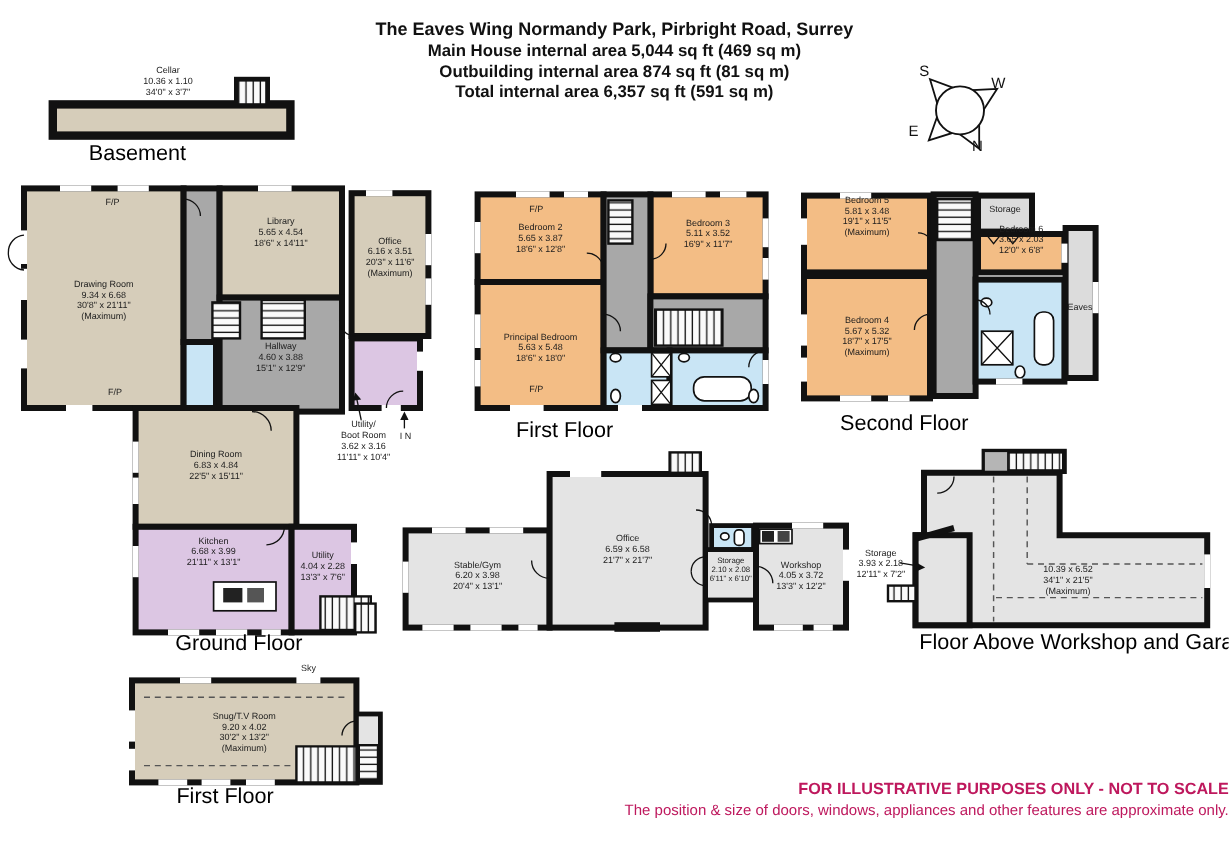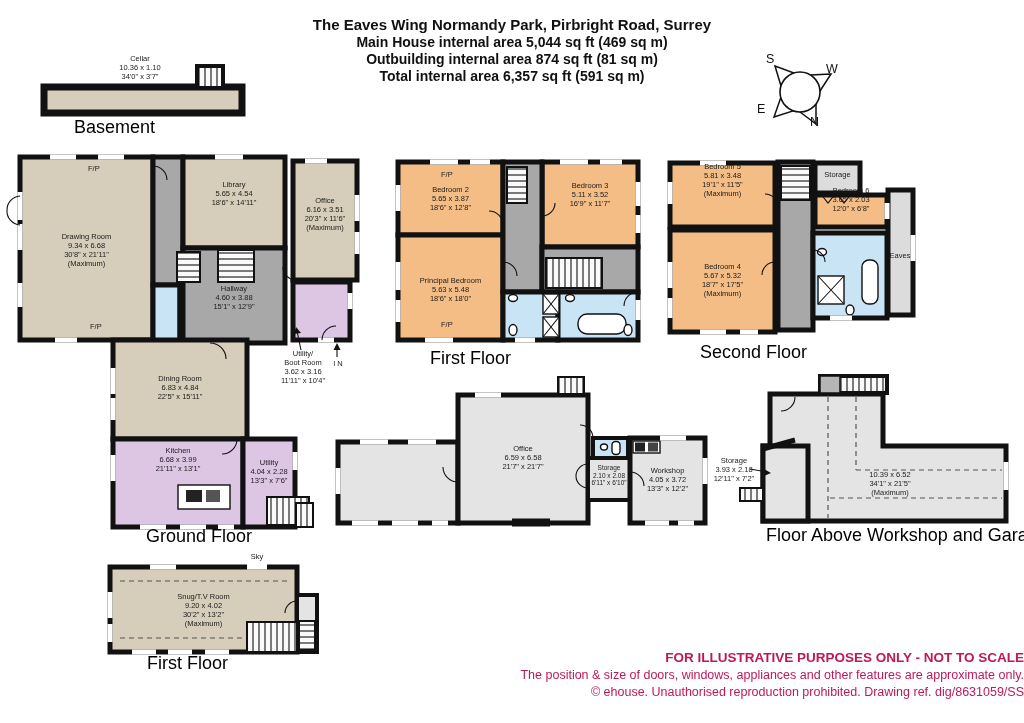--- a/index.html
+++ b/index.html
@@ -396,20 +396,25 @@
     <span>Bedroom 4</span>
     <span>5.67 x 5.32</span>
     <span>18'7" x 17'5"</span>
     <span>(Maximum)</span>
   </div>
 
   <div class="rlabel" style="left:876px;top:251px;width:48px">
     <span>Eaves</span>
   </div>
 
+  <div class="rlabel" style="left:338px;top:466px;width:120px">
+    <span>Stable/Gym</span>
+    <span>6.20 x 3.98</span>
+    <span>20'4" x 13'1"</span>
+  </div>
 
   <div class="rlabel" style="left:458px;top:444px;width:130px">
     <span>Office</span>
     <span>6.59 x 6.58</span>
     <span>21'7" x 21'7"</span>
   </div>
 
   <div class="rlabel xs" style="left:588px;top:464px;width:42px">
     <span>Storage</span>
     <span>2.10 x 2.08</span>
@@ -446,15 +451,14 @@
 
   <div class="caption" style="left:38px;top:117px">Basement</div>
   <div class="caption" style="left:110px;top:526px">Ground Floor</div>
   <div class="caption" style="left:394px;top:348px">First Floor</div>
   <div class="caption" style="left:664px;top:342px">Second Floor</div>
   <div class="caption" style="left:730px;top:525px">Floor Above Workshop and Garage</div>
   <div class="caption" style="left:111px;top:653px">First Floor</div>
 
   <div class="footer-line f1">FOR ILLUSTRATIVE PURPOSES ONLY - NOT TO SCALE</div>
   <div class="footer-line f2">The position &amp; size of doors, windows, appliances and other features are approximate only.</div>
-  <div class="footer-line f3">© ehouse. Unauthorised reproduction prohibited. Drawing ref. dig/8631059/SS</div>
 
 </div>
 
 </body></html>

